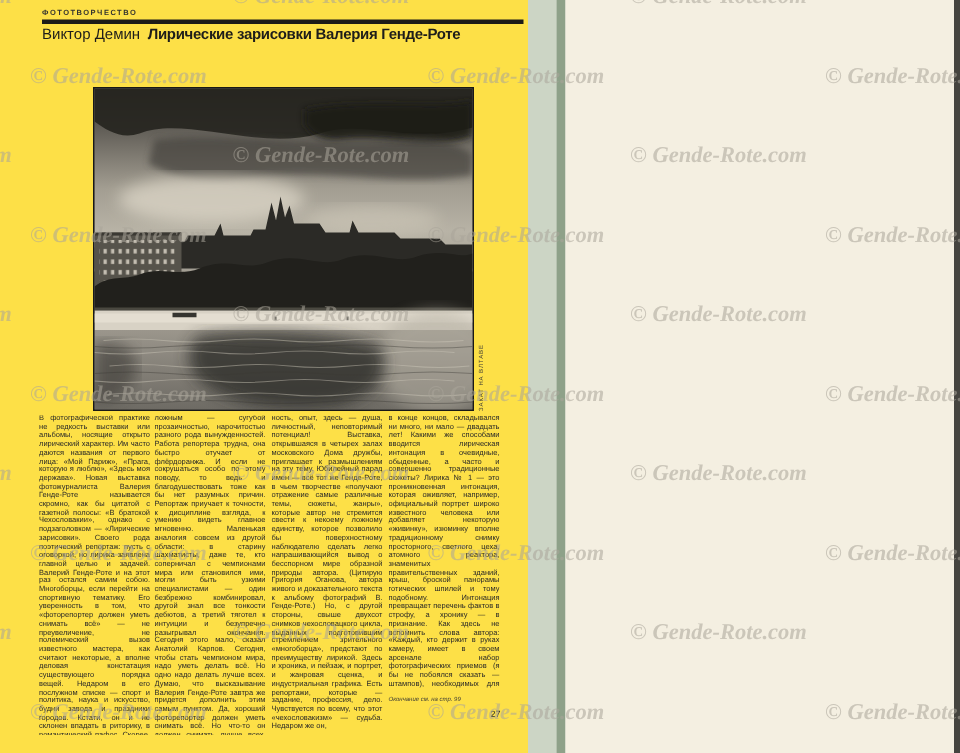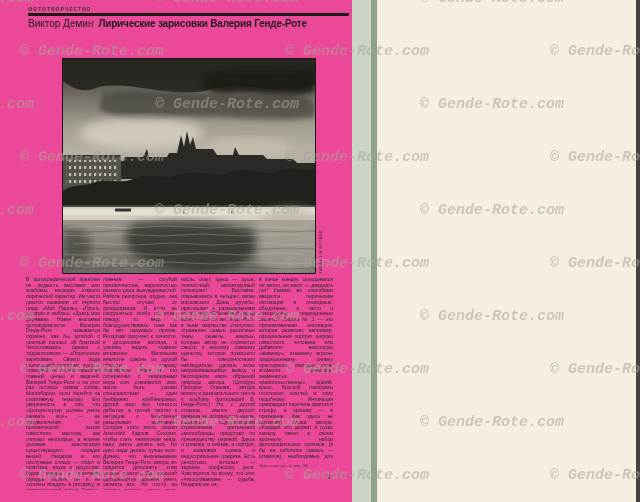--- a/index.html
+++ b/index.html
@@ -1,19 +1,19 @@
 <!DOCTYPE html>
 <html lang="ru"><head>
 <meta charset="utf-8">
 <style>
   html,body{margin:0;padding:0;background:#b9b6ad;}
   #scan{position:relative;width:640px;height:502px;overflow:hidden;
         font-family:"Liberation Sans",sans-serif;color:#2b2a27;background:#efece4;}
   .page{position:absolute;top:0;height:502px;}
-  #left-page{left:0;width:352px;background:#ec4899;}
+  #left-page{left:0;width:352px;background:#fde047;}
   #gutter-light{position:absolute;left:352px;top:0;width:19px;height:502px;background:#ccd5c5;}
   #gutter-dark{position:absolute;left:371px;top:0;width:6px;height:502px;background:#8ea189;}
   #right-page{left:377px;width:259px;background:#f4efe1;}
   #scan-edge-right{position:absolute;left:636px;top:0;width:4px;height:502px;background:#45443f;}
 
   .rubric{position:absolute;font-size:5px;font-weight:bold;letter-spacing:1px;color:#35342f;}
   .rule{position:absolute;height:3px;background:#1c1b18;}
   .headline{position:absolute;font-size:10px;white-space:nowrap;color:#1e1d1a;}
   .headline .author{font-weight:normal;margin-right:5px;}
   .headline .title{font-weight:bold;letter-spacing:-0.2px;}
@@ -35,21 +35,21 @@
   #l-footnote{position:absolute;left:259px;top:463px;width:74px;
               font-size:4px;font-style:italic;color:#3a3935;}
   #l-pagenum{position:absolute;left:327px;top:474px;font-size:6px;color:#2b2a27;}
 
   #l-rubric{left:28px;top:6px;}
   #l-rule{left:28px;top:13px;width:321px;}
   #l-headline{left:28px;top:18px;}
 
   #watermark-layer{position:absolute;left:0;top:0;width:640px;height:502px;
                    overflow:hidden;pointer-events:none;z-index:50;}
-  .wm{position:absolute;font-family:Liberation Mono, monospace;font-style:italic;
+  .wm{position:absolute;font-family:Liberation Serif, serif;font-style:italic;
       font-size:15px;font-weight:bold;color:#aaa59a;opacity:.55;white-space:nowrap;}
 </style>
 </head>
 <body>
 
 <div id="scan">
 
   <div class="page" id="left-page">
     <div class="rubric" id="l-rubric">ФОТОТВОРЧЕСТВО</div>
     <div class="rule" id="l-rule"></div>

